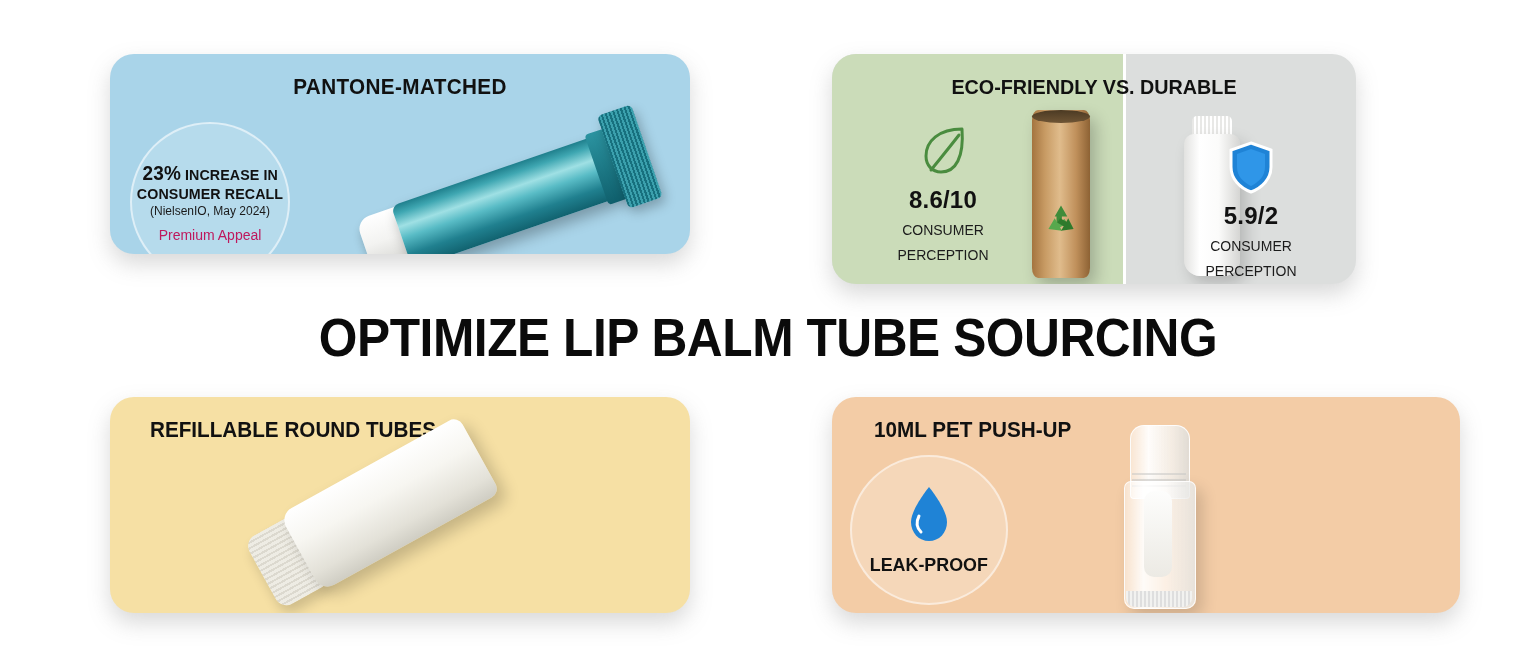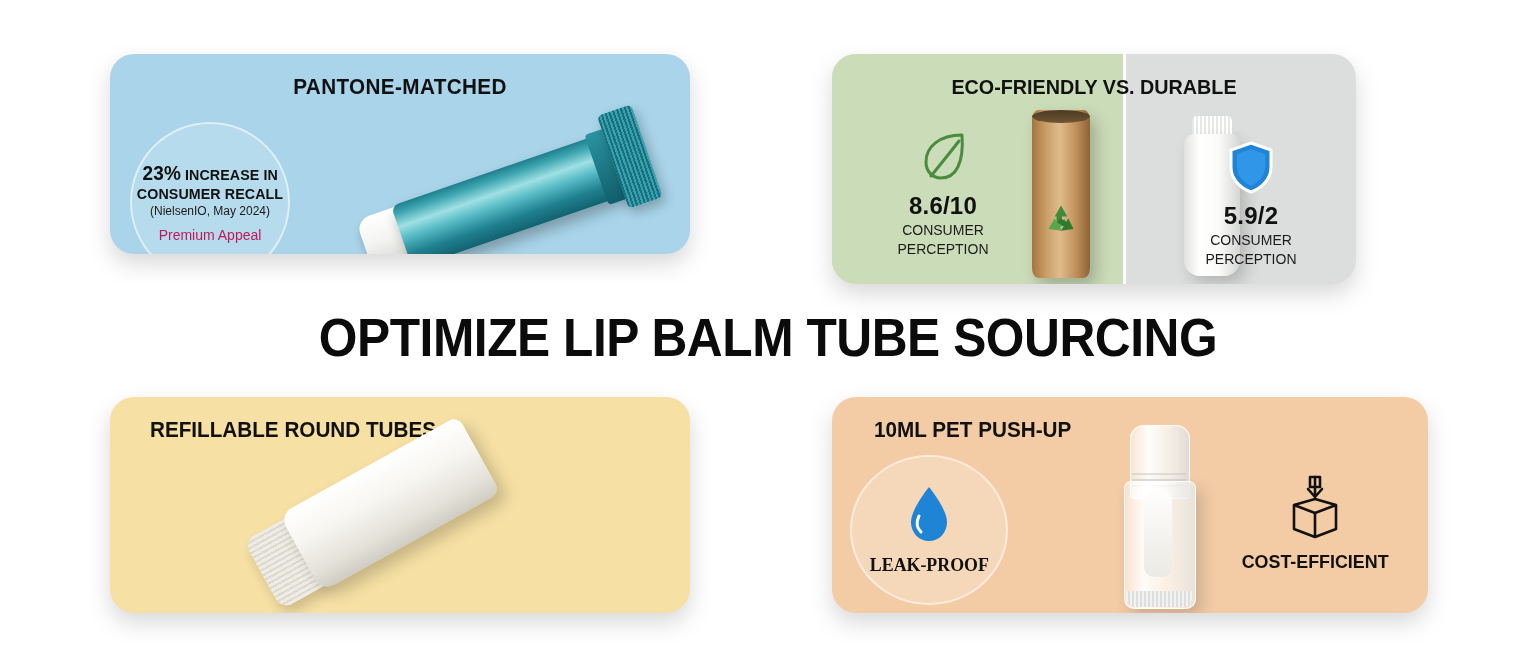--- a/index.html
+++ b/index.html
@@ -140,34 +140,34 @@
     z-index: 4;
   }
   .metric-block {
     position: absolute;
     display: flex;
     flex-direction: column;
     align-items: center;
     text-align: center;
     z-index: 3;
   }
-  #metric-eco { left: 36px; top: 76px; width: 150px; justify-content: space-between; }
+  #metric-eco { left: 36px; top: 70px; width: 150px; justify-content: space-between; }
   #metric-durable { right: 30px; top: 86px; width: 150px; }
   .metric-score {
     font-size: 24px;
     font-weight: bold;
     color: #111;
     margin-top: 8px;
     letter-spacing: 0.2px;
   }
   .metric-label {
     font-size: 14px;
     color: #1b1b1b;
     line-height: 1.22;
-    margin-top: 2px;
+    margin-top: 8px;
   }
 
   
   #kraft-tube {
     position: absolute;
     left: 200px; top: 56px;
     width: 58px; height: 168px;
     border-radius: 6px/10px;
     background: linear-gradient(90deg,
        #a4743f 0%, #c79a63 22%, #e0bc8c 48%, #c0905b 76%, #8d6234 100%);
@@ -250,35 +250,35 @@
     border-radius: 12px;
     background: repeating-linear-gradient(180deg,
         #eeece4 0px,#eeece4 3px,#dcd9cf 3px,#dcd9cf 5px);
     box-shadow: 0 8px 12px rgba(0,0,0,0.16);
   }
 
   
   #card-pet {
     left: 832px; top: 397px; width: 596px; height: 216px;
     background: #f3cca6;
+    padding-left: 32px;
   }
   #card-pet .card-title {
     position: absolute;
     top: 20px; left: 42px;
     font-size: 22px;
     font-weight: bold;
     color: #111;
     transform: scaleX(0.94);
     transform-origin: left center;
   }
   #leak-circle {
     left: 18px; top: 58px; width: 158px; height: 150px;
     background: rgba(255,255,255,0.22);
     border: 2px solid rgba(255,255,255,0.5);
-    font-family: Liberation Serif, serif;
   }
   .icon-caption {
     font-size: 19px;
     font-weight: bold;
     color: #111;
     margin-top: 10px;
     transform: scaleX(0.94);
   }
   #cost-block {
     position: absolute;
@@ -438,22 +438,13 @@
   </div>
 
   <div id="pet-tube">
     <div class="pet-cap"></div>
     <div class="pet-thread"></div>
     <div class="pet-body"></div>
     <div class="pet-stick"></div>
     <div class="pet-foot"></div>
   </div>
 
-  <div id="cost-block">
-    <svg width="62" height="66" viewBox="0 0 62 66">
-      <path d="M31 2 L31 20 M24 14 L31 22 L38 14" fill="none" stroke="#111" stroke-width="2.6" stroke-linecap="round" stroke-linejoin="round"></path>
-      <path d="M31 2 L26 2 L26 12 L36 12 L36 2 Z" fill="none" stroke="#111" stroke-width="2.6" stroke-linejoin="round"></path>
-      <path d="M10 30 L31 24 L52 30 L52 54 L31 62 L10 54 Z" fill="none" stroke="#111" stroke-width="2.6" stroke-linejoin="round"></path>
-      <path d="M10 30 L31 38 L52 30 M31 38 L31 62" fill="none" stroke="#111" stroke-width="2.6" stroke-linejoin="round"></path>
-    </svg>
-    <div class="icon-caption">COST-EFFICIENT</div>
-  </div>
 </div>
 
 </body></html>

